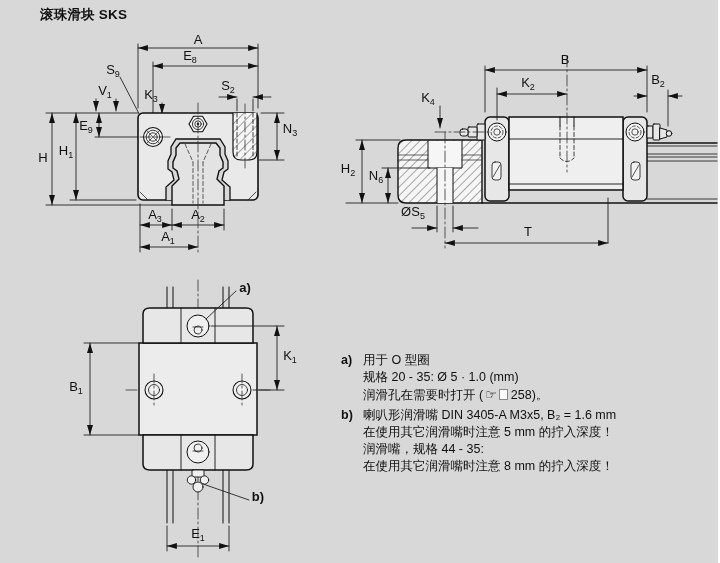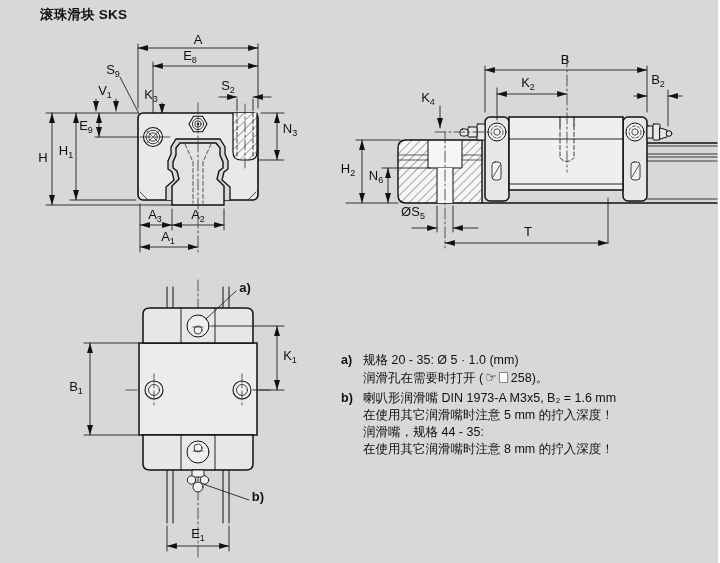--- a/index.html
+++ b/index.html
@@ -254,26 +254,27 @@
 
   <div class="dim" style="left:290px;top:357px"><span>K</span><sub>1</sub></div>
   <div class="dim" style="left:76px;top:388px"><span>B</span><sub>1</sub></div>
   <div class="dim" style="left:198px;top:535px"><span>E</span><sub>1</sub></div>
   <div class="dim bold" style="left:245px;top:287px"><span>a)</span></div>
   <div class="dim bold" style="left:258px;top:496px"><span>b)</span></div>
 
   <div class="notes">
     <div class="note">
       <span class="nl">a)</span>
+      <div>用于 O 型圈</div>
       <div>规格 20 - 35: Ø 5 · 1.0 (mm)</div>
       <div><span>润滑孔在需要时打开 (</span><span class="hand">☞</span><span class="page-icon"></span><span>258</span><span>)。</span></div>
     </div>
     <div class="note">
       <span class="nl">b)</span>
-      <div>喇叭形润滑嘴 DIN 1973-A M3x5, B₂ = 1.6 mm</div>
+      <div>喇叭形润滑嘴 DIN 3405-A M3x5, B₂ = 1.6 mm</div>
       <div>在使用其它润滑嘴时注意 5 mm 的拧入深度！</div>
       <div>润滑嘴，规格 44 - 35:</div>
       <div>在使用其它润滑嘴时注意 8 mm 的拧入深度！</div>
     </div>
   </div>
 
   <div class="edge-strip"></div>
 </div>
 
 </body></html>

